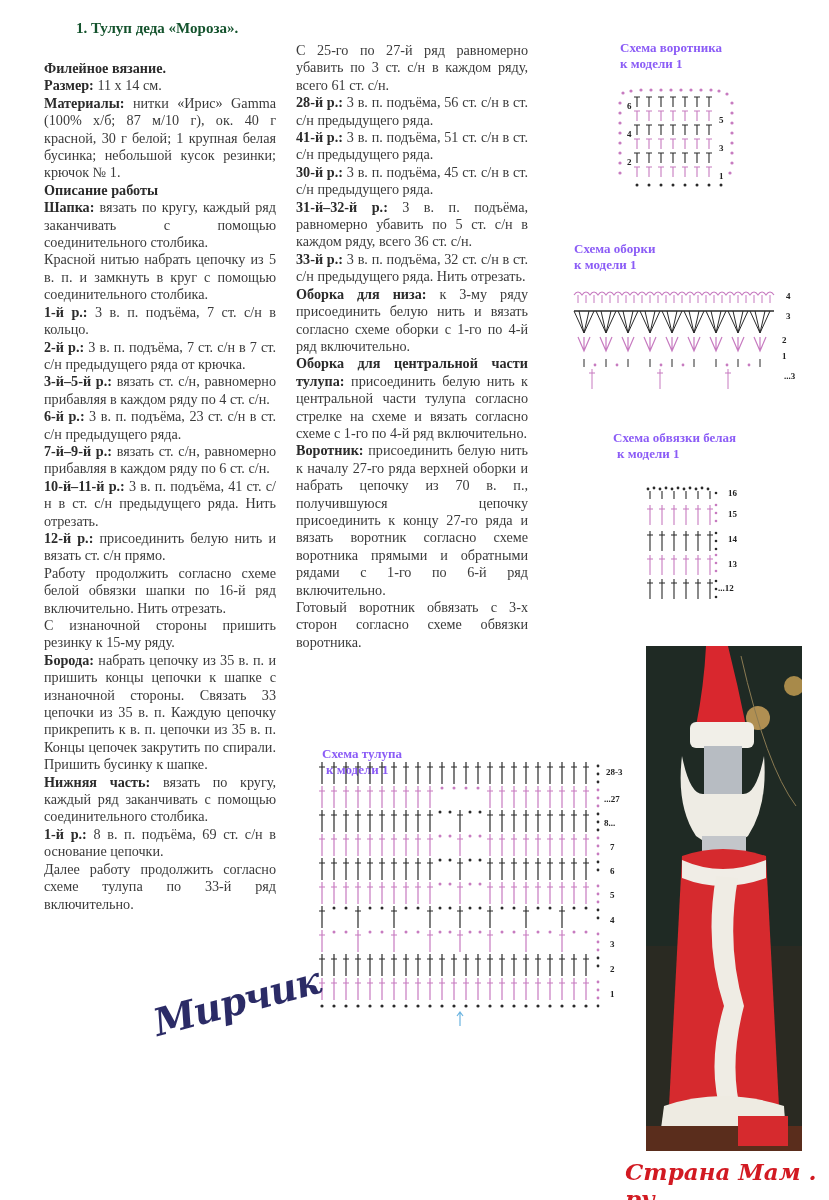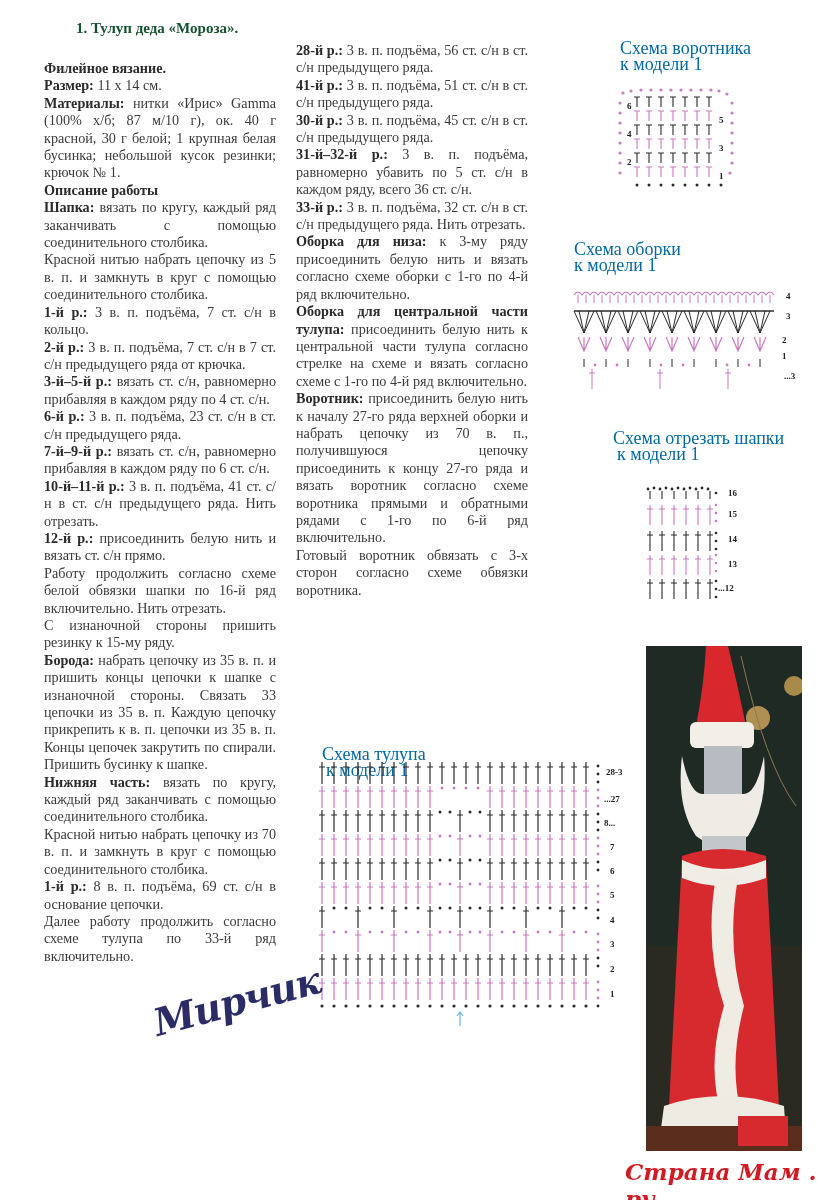--- a/index.html
+++ b/index.html
@@ -4,21 +4,21 @@
 <style>
   * { box-sizing: border-box; margin: 0; padding: 0; }
   html, body { width: 829px; height: 1200px; background: #fff; overflow: hidden; }
   body { position: relative; font-family: "Liberation Serif", "DejaVu Serif", serif; color: #3a3a3a; }
   .col { position: absolute; font-size: 14.2px; line-height: 17.4px; text-align: justify; }
   .col p { margin: 0 0 0 0; }
   .col b { color: #2b2b2b; }
   #title { position: absolute; left: 76px; top: 20px; font-size: 15px; font-weight: bold; color: #14532d; font-family: "Liberation Serif", serif; }
   #col1 { left: 44px; top: 60px; width: 232px; }
   #col2 { left: 296px; top: 42px; width: 232px; }
-  .schema-title { position: absolute; font-weight: normal; font-size: 18px; line-height: 16px; color: #0369a1; font-family: "Liberation Serif", serif; }
+  .schema-title { position: absolute; font-weight: bold; font-size: 13px; line-height: 16px; color: #8b5cf6; font-family: "Liberation Serif", serif; }
   .chart { position: absolute; }
   svg text { font-family: "Liberation Serif", serif; font-weight: bold; }
   #photo { position: absolute; left: 646px; top: 646px; width: 156px; height: 505px; overflow: hidden; background: #2a241d; }
   #watermark { position: absolute; left: 160px; top: 1000px; font-family: "DejaVu Serif", serif; font-style: italic; font-weight: bold; font-size: 38px; color: #1a1a5a; transform: rotate(-15deg); transform-origin: left bottom; letter-spacing: -1px; opacity: .92; }
   #site { position: absolute; left: 625px; top: 1158px; font-family: "DejaVu Serif", serif; font-style: italic; font-weight: bold; font-size: 23px; color: #d21a22; text-shadow: 1px 1px 0 #fff, -1px -1px 0 #fff; }
 </style>
 </head>
 <body>
 
 <div id="title">1. Тулуп деда «Мороза».</div>
@@ -34,26 +34,26 @@
   <p><b>2-й р.:</b><span> 3 в. п. подъёма, 7 ст. с/н в 7 ст. с/н предыдущего ряда от крючка.</span></p>
   <p><b>3-й–5-й р.:</b><span> вязать ст. с/н, равномерно прибавляя в каждом ряду по 4 ст. с/н.</span></p>
   <p><b>6-й р.:</b><span> 3 в. п. подъёма, 23 ст. с/н в ст. с/н предыдущего ряда.</span></p>
   <p><b>7-й–9-й р.:</b><span> вязать ст. с/н, равномерно прибавляя в каждом ряду по 6 ст. с/н.</span></p>
   <p><b>10-й–11-й р.:</b><span> 3 в. п. подъёма, 41 ст. с/н в ст. с/н предыдущего ряда. Нить отрезать.</span></p>
   <p><b>12-й р.:</b><span> присоединить белую нить и вязать ст. с/н прямо.</span></p>
   <p>Работу продолжить согласно схеме белой обвязки шапки по 16-й ряд включительно. Нить отрезать.</p>
   <p>С изнаночной стороны пришить резинку к 15-му ряду.</p>
   <p><b>Борода:</b><span> набрать цепочку из 35 в. п. и пришить концы цепочки к шапке с изнаночной стороны. Связать 33 цепочки из 35 в. п. Каждую цепочку прикрепить к в. п. цепочки из 35 в. п. Концы цепочек закрутить по спирали. Пришить бусинку к шапке.</span></p>
   <p><b>Нижняя часть:</b><span> вязать по кругу, каждый ряд заканчивать с помощью соединительного столбика.</span></p>
-  <p>Красной нитью набрать цепочку из 70 в. п. и замкнуть в круг с помощью соединительного столбика.</p>
   <p><b>1-й р.:</b><span> 8 в. п. подъёма, 69 ст. с/н в основание цепочки.</span></p>
   <p>Далее работу продолжить согласно схеме тулупа по 33-й ряд включительно.</p>
 </div>
 
 <div id="col2" class="col">
+  <p>С 25-го по 27-й ряд равномерно убавить по 3 ст. с/н в каждом ряду, всего 61 ст. с/н.</p>
   <p><b>28-й р.:</b><span> 3 в. п. подъёма, 56 ст. с/н в ст. с/н предыдущего ряда.</span></p>
   <p><b>41-й р.:</b><span> 3 в. п. подъёма, 51 ст. с/н в ст. с/н предыдущего ряда.</span></p>
   <p><b>30-й р.:</b><span> 3 в. п. подъёма, 45 ст. с/н в ст. с/н предыдущего ряда.</span></p>
   <p><b>31-й–32-й р.:</b><span> 3 в. п. подъёма, равномерно убавить по 5 ст. с/н в каждом ряду, всего 36 ст. с/н.</span></p>
   <p><b>33-й р.:</b><span> 3 в. п. подъёма, 32 ст. с/н в ст. с/н предыдущего ряда. Нить отрезать.</span></p>
   <p><b>Оборка для низа:</b><span> к 3-му ряду присоединить белую нить и вязать согласно схеме оборки с 1-го по 4-й ряд включительно.</span></p>
   <p><b>Оборка для центральной части тулупа:</b><span> присоединить белую нить к центральной части тулупа согласно стрелке на схеме и вязать согласно схеме с 1-го по 4-й ряд включительно.</span></p>
   <p><b>Воротник:</b><span> присоединить белую нить к началу 27-го ряда верхней оборки и набрать цепочку из 70 в. п., получившуюся цепочку присоединить к концу 27-го ряда и вязать воротник согласно схеме воротника прямыми и обратными рядами с 1-го по 6-й ряд включительно.</span></p>
   <p>Готовый воротник обвязать с 3-х сторон согласно схеме обвязки воротника.</p>
 </div>
@@ -172,21 +172,21 @@
   <g font-size="9" fill="#222">
     <text x="214" y="14">4</text>
     <text x="214" y="34">3</text>
     <text x="210" y="58">2</text>
     <text x="210" y="74">1</text>
     <text x="212" y="94">...3</text>
   </g>
 </svg>
 
 <div class="schema-title" style="left:613px;top:430px;">
-  <div>Схема отрезать шапки</div>
+  <div>Схема обвязки белая</div>
     <div style="padding-left:4px;">к модели 1</div>
 </div>
 <svg class="chart" style="left:640px;top:483px;" width="120" height="120" viewBox="0 0 120 120">
   <g fill="#2a2a2a">
       <circle cx="8" cy="6" r="1.4"></circle>
       <circle cx="14" cy="5" r="1.4"></circle>
       <circle cx="20" cy="6" r="1.4"></circle>
       <circle cx="26" cy="5" r="1.4"></circle>
       <circle cx="32" cy="6" r="1.4"></circle>
       <circle cx="38" cy="5" r="1.4"></circle>

